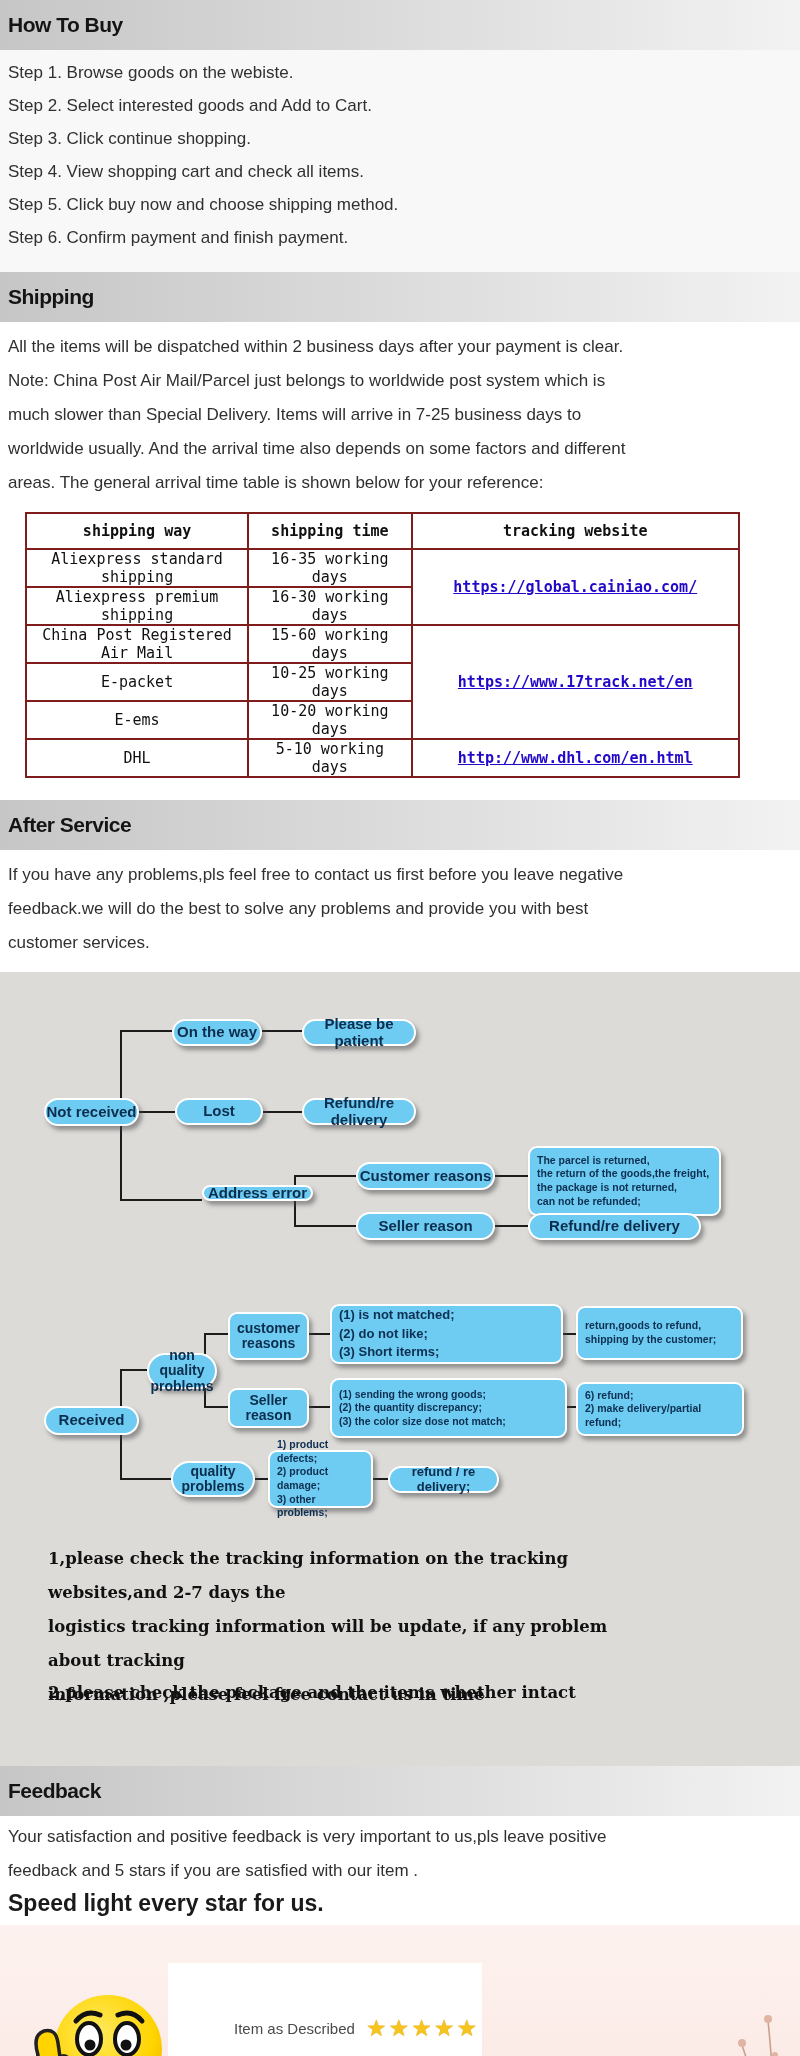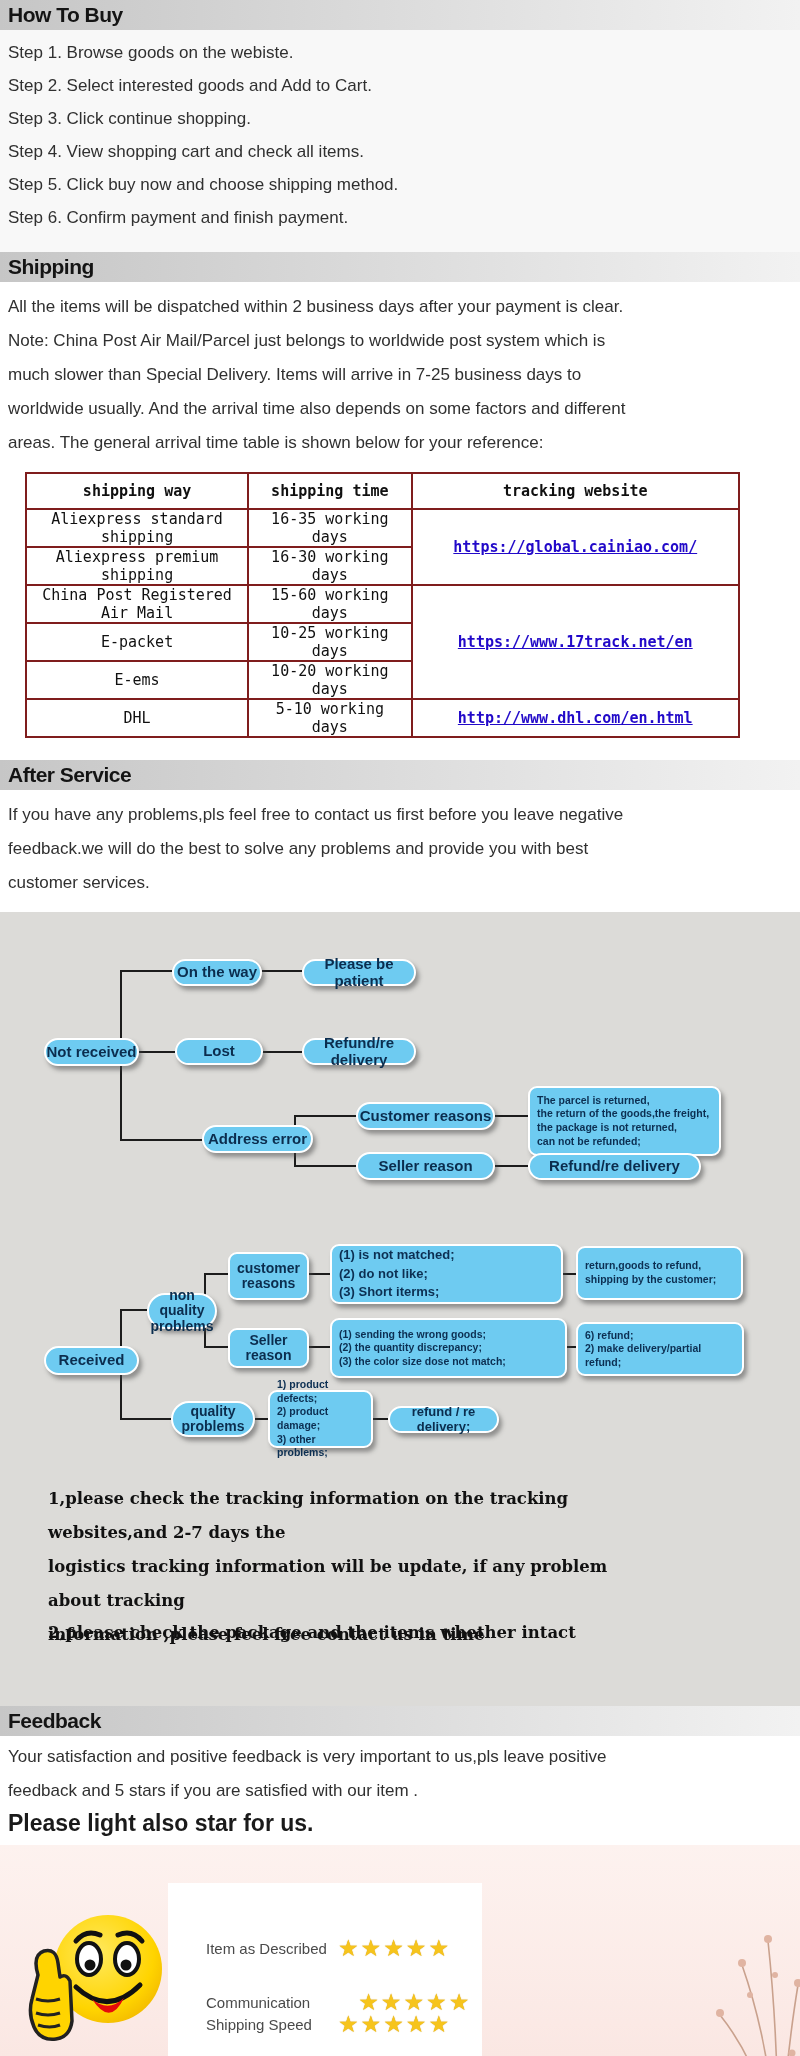--- a/index.html
+++ b/index.html
@@ -1,18 +1,18 @@
 <!DOCTYPE html>
 <html><head>
 <meta charset="utf-8">
 <style>
   html,body{margin:0;padding:0;}
   body{width:800px;background:#ffffff;color:#2e2e2e;font-family:"Liberation Sans",sans-serif;}
   .bar{height:30px;background:linear-gradient(to right,#c6c6c6,#f2f2f2);display:flex;align-items:center;
-       padding:0 8px;font-size:21px;font-weight:bold;color:#141414;letter-spacing:-0.5px;}
+       padding:10px 8px;font-size:21px;font-weight:bold;color:#141414;letter-spacing:-0.5px;}
   .steps{background:#f8f8f8;padding:6px 8px 18px 8px;}
   .steps .step{font-size:17px;line-height:33px;color:#303030;}
   .para{font-size:17px;line-height:34px;color:#303030;padding:8px 8px 12px 8px;white-space:pre-line;}
   
   table.ship{border-collapse:collapse;margin-left:25px;width:715px;
              font-family:"DejaVu Sans Mono","Liberation Mono",monospace;font-size:15px;color:#101010;
              text-align:center;margin-bottom:22px;}
   table.ship td{border:2px solid #7f1d1d;padding:0 4px;height:27px;}
   table.ship tr.hd td{height:34px;font-weight:bold;}
   a.lnk{color:#2209c9;font-weight:bold;}
@@ -135,21 +135,21 @@
   <div class="hline" style="left:294px;top:203px;width:62px;"></div>
   <div class="hline" style="left:294px;top:253px;width:62px;"></div>
   <div class="hline" style="left:495px;top:203px;width:33px;"></div>
   <div class="hline" style="left:495px;top:253px;width:33px;"></div>
 
   <div class="pill" style="left:172px;top:47px;width:90px;height:27px;">On the way</div>
   <div class="pill" style="left:302px;top:47px;width:114px;height:27px;">Please be patient</div>
   <div class="pill" style="left:44px;top:126px;width:95px;height:28px;">Not received</div>
   <div class="pill" style="left:175px;top:126px;width:88px;height:27px;">Lost</div>
   <div class="pill" style="left:302px;top:126px;width:114px;height:27px;">Refund/re delivery</div>
-  <div class="pill" style="left:202px;top:213px;width:111px;height:28px;">Address error</div>
+  <div class="pill" style="left:202px;top:213px;width:111px;height:16px;">Address error</div>
   <div class="pill" style="left:356px;top:190px;width:139px;height:28px;">Customer reasons</div>
   <div class="pill" style="left:356px;top:240px;width:139px;height:28px;">Seller reason</div>
   <div class="note sm" style="left:528px;top:174px;width:193px;height:70px;">The parcel is returned,
 the return of the goods,the freight,
 the package is not returned,
 can not be refunded;</div>
   <div class="pill" style="left:528px;top:241px;width:173px;height:27px;">Refund/re delivery</div>
 
   <div class="vline" style="left:120px;top:398px;height:109px;"></div>
   <div class="hline" style="left:120px;top:397px;width:27px;"></div>
@@ -191,21 +191,21 @@
 logistics tracking information will be update, if any problem about tracking
 information ,please feel free contact us in time</div>
   <div class="flownote" style="left:48px;top:704px;">2,please check the package and the items whether intact</div>
 </div>
 
 <div class="bar">
   <span>Feedback</span>
 </div>
 <div class="fb-para">Your satisfaction and positive feedback is very important to us,pls leave positive
 feedback and 5 stars if you are satisfied with our item .</div>
-<div class="fb-high">Please light also star for us.</div>
+<div class="fb-high">Speed light every star for us.</div>
 
 <div class="pink">
 
   <svg width="140" height="150" viewBox="0 0 140 150" style="position:absolute;left:26px;top:58px;">
     <defs>
       <radialGradient id="g1" cx="40%" cy="35%" r="75%">
         <stop offset="0%" stop-color="#ffe95e"></stop>
           <stop offset="70%" stop-color="#ffd400"></stop>
           <stop offset="100%" stop-color="#f0b400"></stop>
       </radialGradient>
@@ -217,21 +217,21 @@
     <circle cx="64" cy="62" r="5.5" fill="#111"></circle>
     <ellipse cx="101" cy="56" rx="12" ry="16" fill="#fff" stroke="#111" stroke-width="4"></ellipse>
     <circle cx="100" cy="62" r="5.5" fill="#111"></circle>
     <path d="M50 84 Q82 114 114 82" stroke="#111" stroke-width="5" fill="none" stroke-linecap="round"></path>
     <path d="M66 96 Q82 110 98 95 Q84 124 66 96 Z" fill="#e60b0b"></path>
     <path d="M12 72 Q6 52 18 48 Q30 45 32 60 L34 74 Q40 70 44 78 L46 118 Q44 134 30 136 Q14 138 8 124 Q2 110 6 96 Z" fill="#ffd400" stroke="#222" stroke-width="3.5" stroke-linejoin="round"></path>
     <path d="M10 96 Q22 100 34 96 M10 110 Q22 114 34 110 M12 122 Q24 126 34 122" stroke="#222" stroke-width="3" fill="none"></path>
   </svg>
 
   <div class="card">
-    <div class="rate-row" style="top:50px;">
+    <div class="rate-row" style="top:50px;margin-left:28px;">
       <span class="rate-label">Item as Described</span>
       <span class="stars">★★★★★</span>
     </div>
     <div class="rate-row" style="top:104px;gap:48px;">
       <span class="rate-label">Communication</span>
       <span class="stars">★★★★★</span>
     </div>
     <div class="rate-row" style="top:126px;">
       <span class="rate-label">Shipping Speed</span>
       <span class="stars">★★★★★</span>

